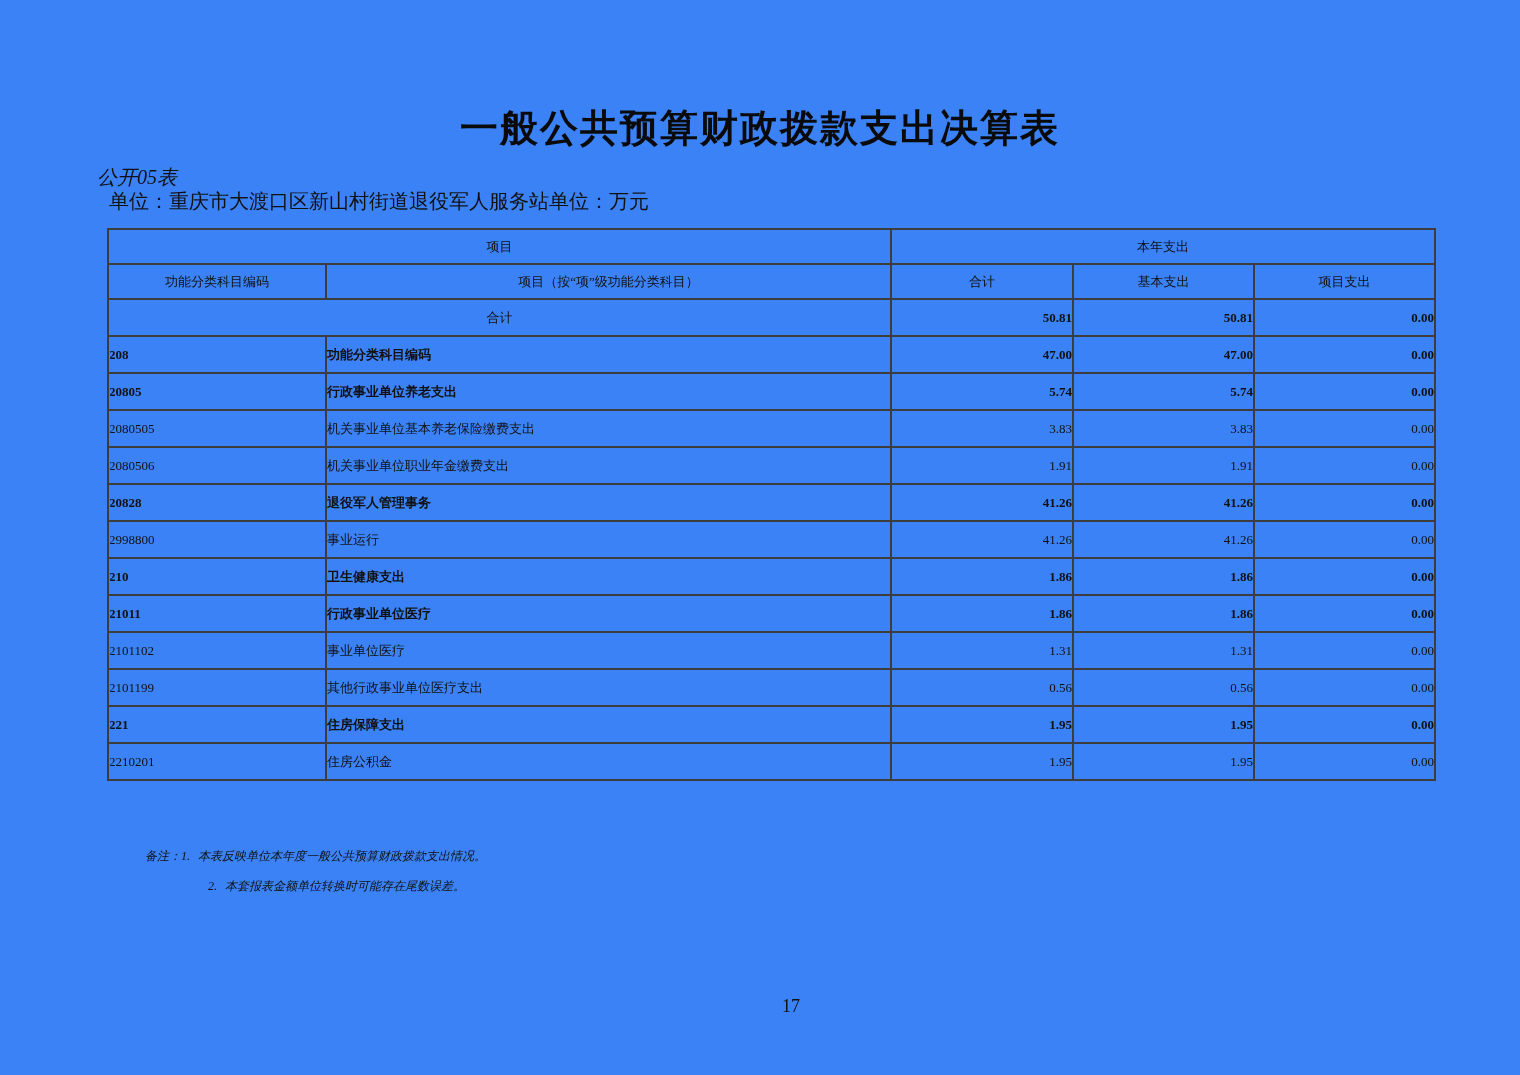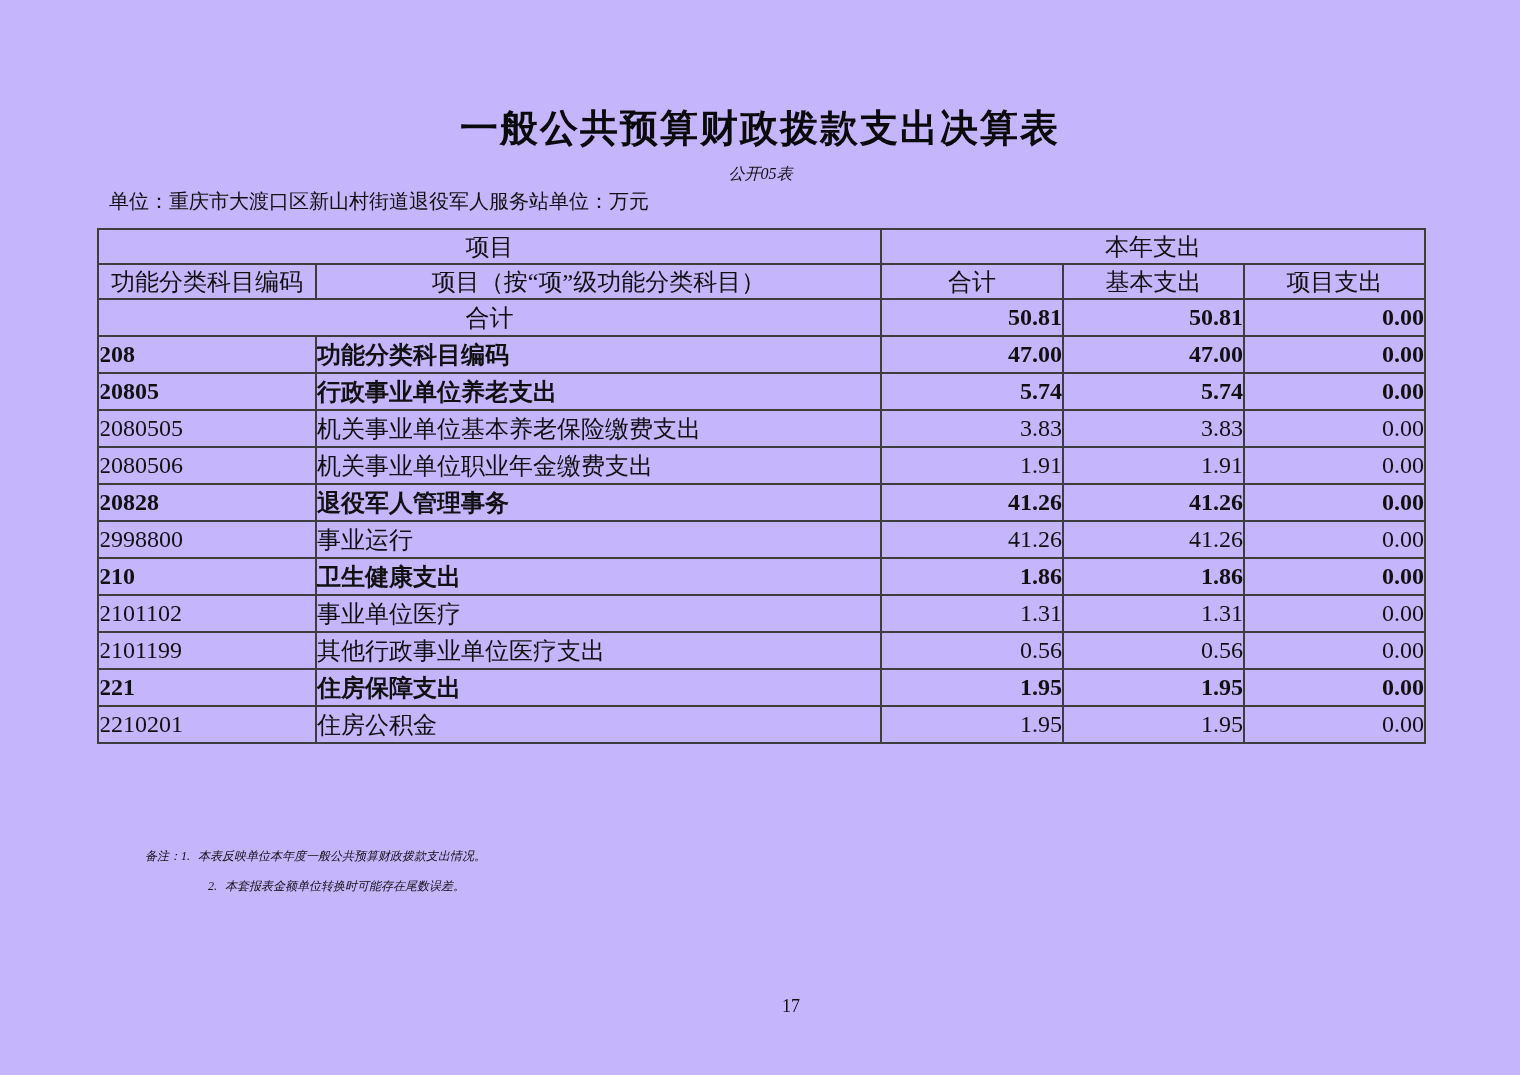--- a/index.html
+++ b/index.html
@@ -4,21 +4,21 @@
 <style>
   html, body {
     margin: 0;
     padding: 0;
     background: #ffffff;
   }
   .page {
     position: relative;
     width: 1520px;
     height: 1075px;
-    background: #c4b5fd;
+    background: #3b82f6;
     font-family: "Liberation Serif", "DejaVu Serif", serif;
     color: #111111;
     overflow: hidden;
   }
   .doc-title {
     position: absolute;
     top: 103px;
     left: 0;
     width: 100%;
     text-align: center;
@@ -27,41 +27,41 @@
     font-weight: bold;
     letter-spacing: 2px;
     margin: 0;
     color: #0a0a0a;
   }
   .table-code-line {
     position: absolute;
     top: 164px;
     left: 97px;
     width: 1327px;
-    text-align: center;
-    font-size: 16px;
+    text-align: left;
+    font-size: 20px;
     font-style: italic;
   }
   .unit-line {
     position: absolute;
     top: 188px;
     left: 97px;
     width: 1327px;
     display: flex;
     font-size: 20px;
   }
   .unit-line .left { padding-left: 12px; }
   table.budget {
     position: absolute;
     top: 228px;
-    left: 97px;
+    left: 107px;
     width: 1327px;
     border-collapse: collapse;
     table-layout: fixed;
-    font-size: 24px;
+    font-size: 13px;
     padding-left: 24px;
   }
   table.budget col.c-code   { width: 218px; }
   table.budget col.c-name   { width: 565px; }
   table.budget col.c-total  { width: 182px; }
   table.budget col.c-basic  { width: 181px; }
   table.budget col.c-proj   { width: 181px; }
   table.budget th, table.budget td {
     border: 2px solid #3d3d3d;
     padding: 0;
@@ -192,20 +192,27 @@
       <td class="num">41.26</td>
       <td class="num">0.00</td>
     </tr>
         <tr class="category">
       <td class="code">210</td>
       <td class="name">卫生健康支出</td>
       <td class="num">1.86</td>
       <td class="num">1.86</td>
       <td class="num">0.00</td>
     </tr>
+        <tr class="category">
+      <td class="code">21011</td>
+      <td class="name">行政事业单位医疗</td>
+      <td class="num">1.86</td>
+      <td class="num">1.86</td>
+      <td class="num">0.00</td>
+    </tr>
         <tr class="detail">
       <td class="code">2101102</td>
       <td class="name">事业单位医疗</td>
       <td class="num">1.31</td>
       <td class="num">1.31</td>
       <td class="num">0.00</td>
     </tr>
         <tr class="detail">
       <td class="code">2101199</td>
       <td class="name">其他行政事业单位医疗支出</td>

